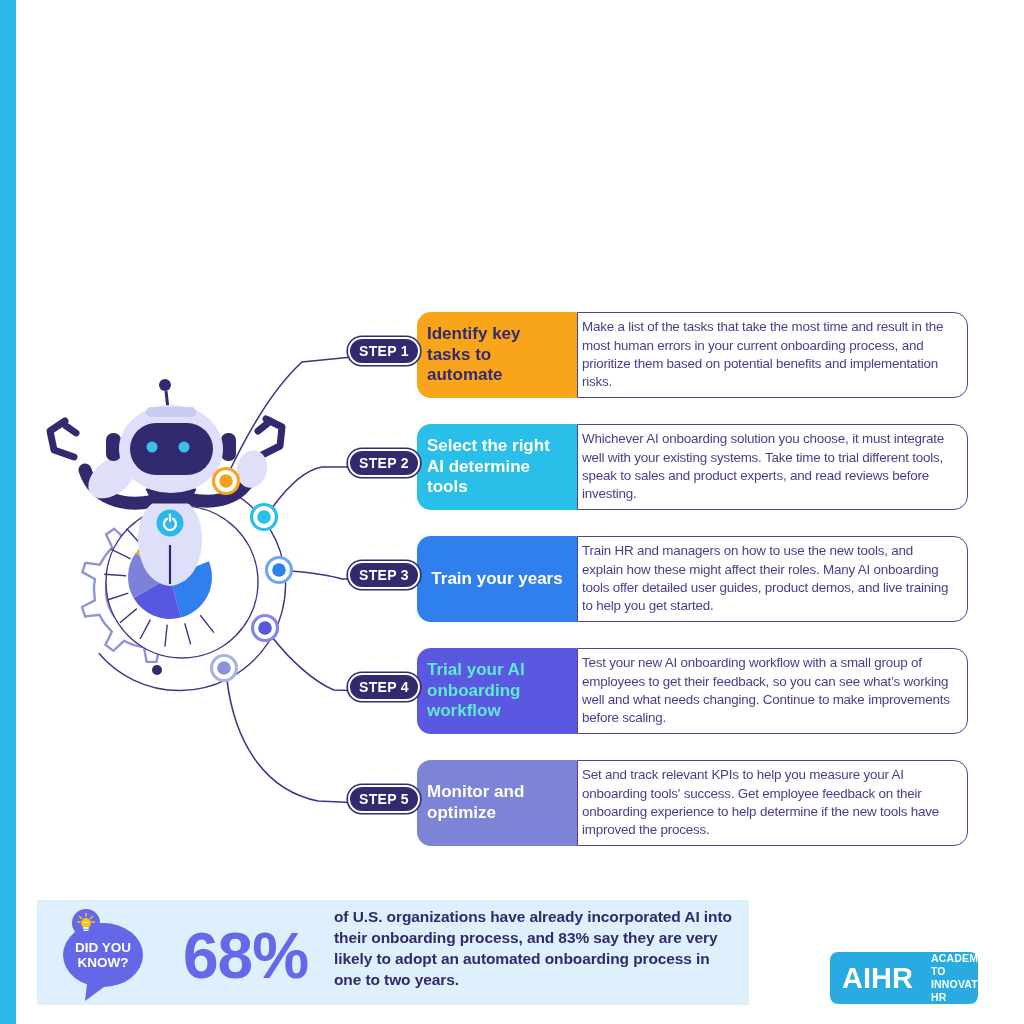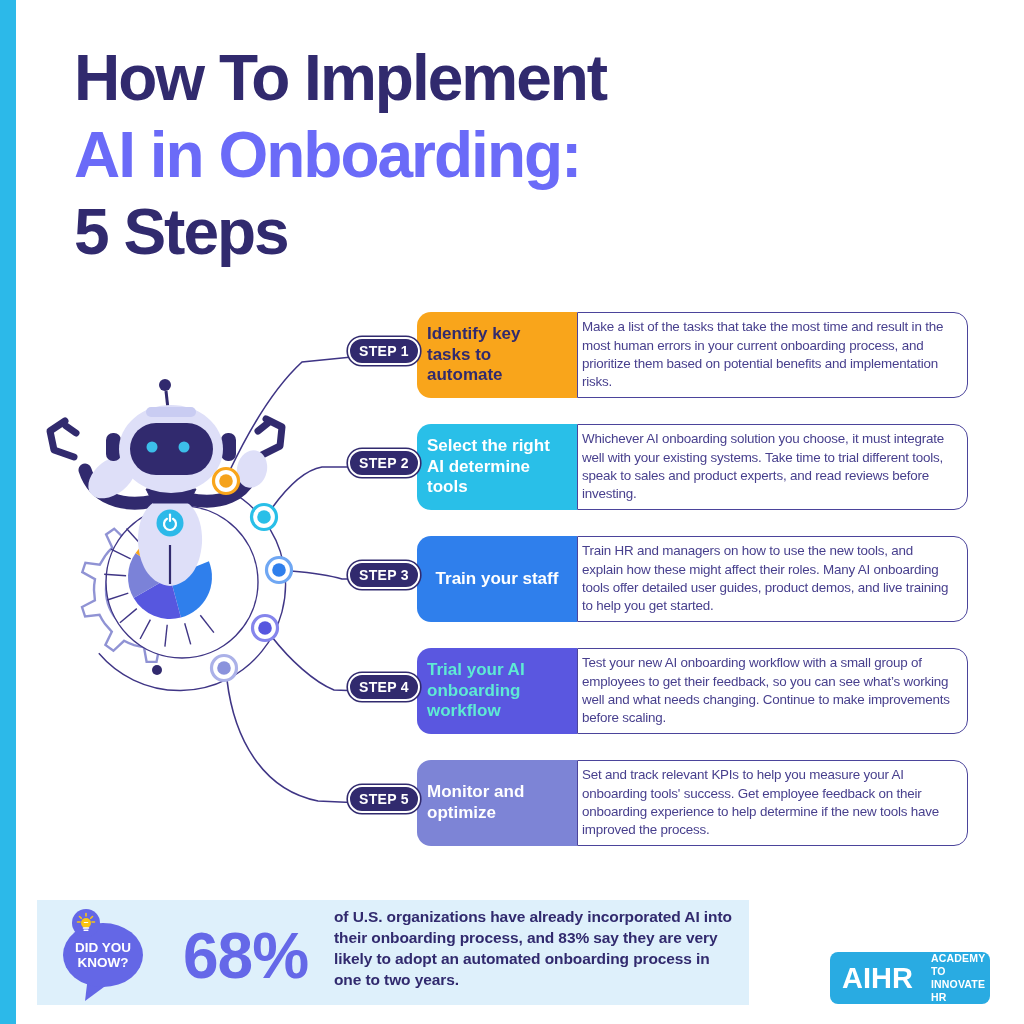--- a/index.html
+++ b/index.html
@@ -42,38 +42,33 @@
   .bubble-label{position:absolute;left:57px;top:940px;width:92px;text-align:center;color:#fff;
           font-weight:bold;font-size:13.5px;line-height:1.12;z-index:3;}
   .bulb-badge{position:absolute;left:72px;top:909px;width:28px;height:28px;border-radius:50%;
           background:var(--bubble);z-index:3;display:flex;align-items:center;justify-content:center;}
   .stat{position:absolute;left:183px;top:919px;font-size:64px;font-weight:bold;color:var(--stat);
         letter-spacing:-1px;z-index:2;}
   .band-text{position:absolute;left:318px;top:906px;width:400px;font-size:15.5px;font-weight:bold;
         color:var(--navy);line-height:1.36;letter-spacing:-0.1px;z-index:2;margin-left:16px;}
 
   
-  .logo{position:absolute;left:830px;top:952px;width:160px;height:52px;background:var(--logo);
+  .logo{position:absolute;left:830px;top:952px;width:148px;height:52px;background:var(--logo);
         border-radius:8px;display:flex;align-items:center;padding:0 12px;box-sizing:border-box;gap:9px;}
   .logo-brand{color:#fff;font-weight:bold;font-size:29px;}
   .logo-divider{width:2px;height:30px;background:#fff;opacity:.95;}
   .logo-tagline{color:#fff;font-weight:bold;font-size:10.5px;line-height:1.25;letter-spacing:.2px;}
 </style>
 </head>
 <body>
 
 <div class="canvas">
 
   <div class="strip"></div>
 
-  <h1 class="title" style="margin:0;">
-    <span class="line1">How To Implement</span>
-    <span class="line2">AI in Onboarding:</span>
-    <span class="line3">5 Steps</span>
-  </h1>
 
   <svg class="illo" viewBox="0 300 440 560" xmlns="http://www.w3.org/2000/svg">
 
     <path id="outer-arc" d="M 229.8 491.2 A 106 106 0 1 1 98.8 653.2" fill="none" stroke-width="1.4" stroke="#3F3585"></path>
 
     <g>
       <path id="gear-path" fill="#ffffff" stroke-width="2.4" d="M 210.0 590.0 A 58 58 0 0 1 209.0 600.9 L 221.7 607.9 L 218.6 617.3 L 204.2 615.4 L 198.9 624.1 A 58 58 0 0 1 191.7 632.3 L 197.9 645.5 L 189.8 651.3 L 179.3 641.2 L 169.9 645.2 A 58 58 0 0 1 159.3 647.5 L 156.5 661.9 L 146.6 661.8 L 144.0 647.4 L 134.1 645.2 A 58 58 0 0 1 124.1 640.8 L 113.4 650.8 L 105.4 644.9 L 111.8 631.8 L 105.1 624.1 A 58 58 0 0 1 99.5 614.7 L 85.1 616.5 L 82.0 607.0 L 94.9 600.2 L 94.0 590.0 A 58 58 0 0 1 95.0 579.1 L 82.3 572.1 L 85.4 562.7 L 99.8 564.6 L 105.1 555.9 A 58 58 0 0 1 112.3 547.7 L 106.1 534.5 L 114.2 528.7 L 124.7 538.8 L 134.1 534.8 A 58 58 0 0 1 144.7 532.5 L 147.5 518.1 L 157.4 518.2 L 160.0 532.6 L 169.9 534.8 A 58 58 0 0 1 179.9 539.2 L 190.6 529.2 L 198.6 535.1 L 192.2 548.2 L 198.9 555.9 A 58 58 0 0 1 204.5 565.3 L 218.9 563.5 L 222.0 573.0 L 209.1 579.8 Z" stroke="#9093D4"></path>
       <circle id="gear-hole" cx="152" cy="590" r="46" fill="#ffffff" stroke-width="2.4" stroke="#9093D4"></circle>
     </g>
 
@@ -163,21 +158,21 @@
     <div class="step-row">
       <div class="step-badge">STEP 2</div>
       <div class="step-card">
         <div class="step-title-box" style="background: rgb(41, 191, 232); color: rgb(255, 255, 255);">Select the right AI determine tools</div>
         <div class="step-desc">Whichever AI onboarding solution you choose, it must integrate well with your existing systems. Take time to trial different tools, speak to sales and product experts, and read reviews before investing.</div>
       </div>
     </div>
     <div class="step-row">
       <div class="step-badge">STEP 3</div>
       <div class="step-card">
-        <div class="step-title-box" style="background: rgb(47, 127, 236); color: rgb(255, 255, 255);">Train your staff</div>
+        <div class="step-title-box" style="background: rgb(47, 127, 236); color: rgb(255, 255, 255);">Train your years</div>
         <div class="step-desc">Train HR and managers on how to use the new tools, and explain how these might affect their roles. Many AI onboarding tools offer detailed user guides, product demos, and live training to help you get started.</div>
       </div>
     </div>
     <div class="step-row">
       <div class="step-badge">STEP 4</div>
       <div class="step-card">
         <div class="step-title-box" style="background: rgb(90, 87, 224); color: #5eead4;">Trial your AI onboarding workflow</div>
         <div class="step-desc">Test your new AI onboarding workflow with a small group of employees to get their feedback, so you can see what’s working well and what needs changing. Continue to make improvements before scaling.</div>
       </div>
     </div>

